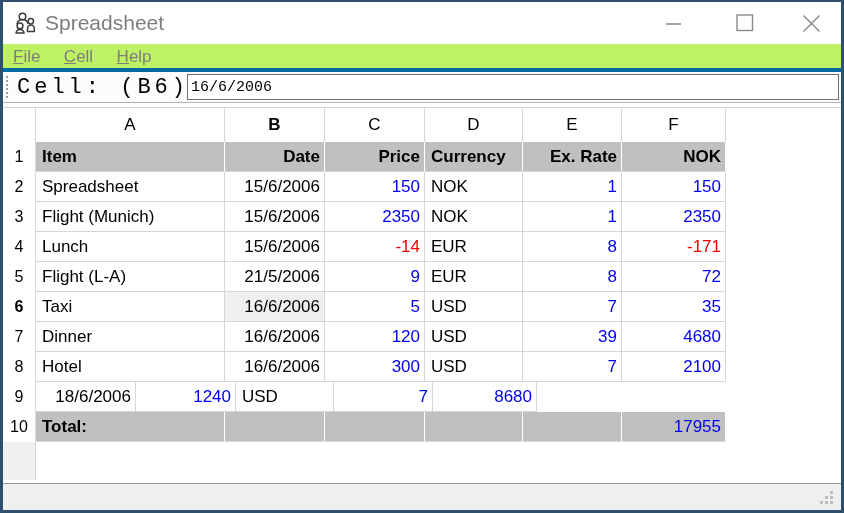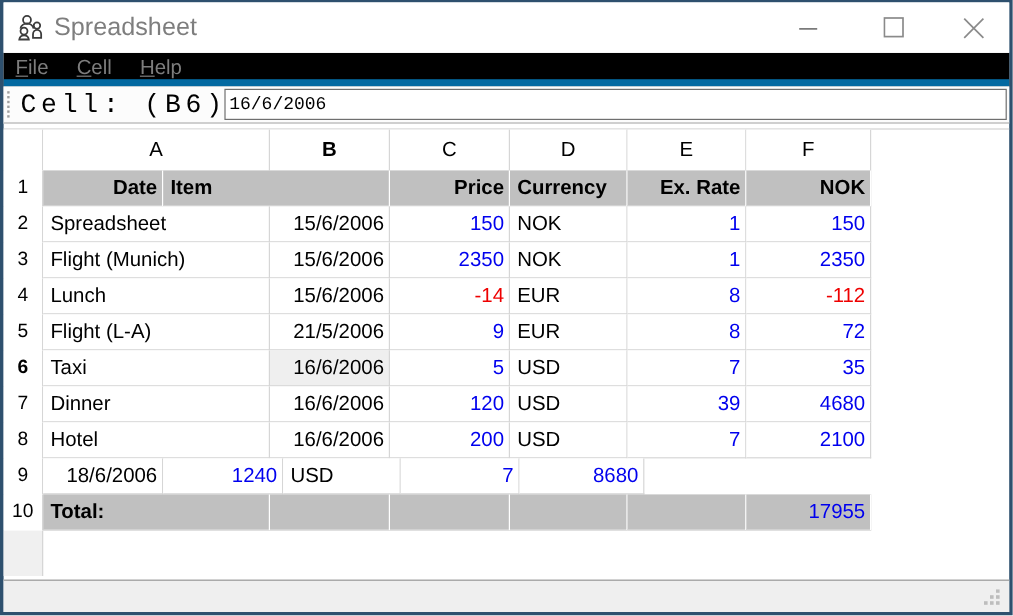--- a/index.html
+++ b/index.html
@@ -11,21 +11,21 @@
   
   .titlebar{height:42px;position:relative;display:flex;align-items:center;background:#fff;}
   .app-icon{margin-left:10px;width:24px;height:24px;flex:none;}
   .window-title{margin-left:8px;font-size:21px;color:#7e7e7e;}
   .controls{position:absolute;right:0;top:0;height:42px;display:flex;}
   .ctrl{width:72px;height:42px;display:flex;align-items:center;justify-content:center;cursor:default;}
   .ctrl.close{width:60px;}
 
   
   .menubar{height:28px;line-height:26px;padding-left:10px;box-sizing:border-box;
-           border-bottom:6px solid #0369a1;background:#000000;}
+           border-bottom:4px solid #0369a1;background:#bef264;}
   .menu-item{display:inline-block;font-size:17px;color:#7d7d7d;margin-right:19px;}
   .menu-item::first-letter{text-decoration:underline;}
 
   
   .formulabar{height:31px;box-sizing:border-box;border-bottom:1px solid #b2b2b2;
               display:flex;align-items:center;background:#fcfcfc;}
   .fgrip{height:22px;width:0;border-left:2px dotted #a0a0a0;margin-left:3px;}
   .cell-ref{font-family:"Liberation Mono",monospace;font-size:22px;letter-spacing:4px;
             color:#000;margin-left:9px;width:170px;white-space:pre;flex:none;}
   .formula-input{flex:1;height:26px;margin-right:2px;border:1px solid #6f6f6f;border-radius:0;
@@ -110,22 +110,22 @@
         <div class="gcell gutter"></div>
         <div class="gcell" style="width: 189px;">A</div>
         <div class="gcell bold" style="width: 100px;">B</div>
         <div class="gcell" style="width: 100px;">C</div>
         <div class="gcell" style="width: 98px;">D</div>
         <div class="gcell" style="width: 99px;">E</div>
         <div class="gcell" style="width: 104px;">F</div>
       </div>
       <div class="grow">
         <div class="gcell gutter">1</div>
+        <div class="gcell align-left shaded bold" style="width: 189px;">Item</div>
         <div class="gcell align-right shaded bold" style="width: 100px;">Date</div>
-        <div class="gcell align-left shaded bold" style="width: 189px;">Item</div>
         <div class="gcell align-right shaded bold" style="width: 100px;">Price</div>
         <div class="gcell align-left shaded bold" style="width: 98px;">Currency</div>
         <div class="gcell align-right shaded bold" style="width: 99px;">Ex. Rate</div>
         <div class="gcell align-right shaded bold" style="width: 104px;">NOK</div>
       </div>
       <div class="grow">
         <div class="gcell gutter">2</div>
         <div class="gcell align-left" style="width: 189px;">Spreadsheet</div>
         <div class="gcell align-right" style="width: 100px;">15/6/2006</div>
         <div class="gcell align-right c-blue" style="width: 100px;">150</div>
@@ -142,21 +142,21 @@
         <div class="gcell align-right c-blue" style="width: 99px;">1</div>
         <div class="gcell align-right c-blue" style="width: 104px;">2350</div>
       </div>
       <div class="grow">
         <div class="gcell gutter">4</div>
         <div class="gcell align-left" style="width: 189px;">Lunch</div>
         <div class="gcell align-right" style="width: 100px;">15/6/2006</div>
         <div class="gcell align-right c-red" style="width: 100px;">-14</div>
         <div class="gcell align-left" style="width: 98px;">EUR</div>
         <div class="gcell align-right c-blue" style="width: 99px;">8</div>
-        <div class="gcell align-right c-red" style="width: 104px;">-112</div>
+        <div class="gcell align-right c-red" style="width: 104px;">-171</div>
       </div>
       <div class="grow">
         <div class="gcell gutter">5</div>
         <div class="gcell align-left" style="width: 189px;">Flight (L-A)</div>
         <div class="gcell align-right" style="width: 100px;">21/5/2006</div>
         <div class="gcell align-right c-blue" style="width: 100px;">9</div>
         <div class="gcell align-left" style="width: 98px;">EUR</div>
         <div class="gcell align-right c-blue" style="width: 99px;">8</div>
         <div class="gcell align-right c-blue" style="width: 104px;">72</div>
       </div>
@@ -175,21 +175,21 @@
         <div class="gcell align-right" style="width: 100px;">16/6/2006</div>
         <div class="gcell align-right c-blue" style="width: 100px;">120</div>
         <div class="gcell align-left" style="width: 98px;">USD</div>
         <div class="gcell align-right c-blue" style="width: 99px;">39</div>
         <div class="gcell align-right c-blue" style="width: 104px;">4680</div>
       </div>
       <div class="grow">
         <div class="gcell gutter">8</div>
         <div class="gcell align-left" style="width: 189px;">Hotel</div>
         <div class="gcell align-right" style="width: 100px;">16/6/2006</div>
-        <div class="gcell align-right c-blue" style="width: 100px;">200</div>
+        <div class="gcell align-right c-blue" style="width: 100px;">300</div>
         <div class="gcell align-left" style="width: 98px;">USD</div>
         <div class="gcell align-right c-blue" style="width: 99px;">7</div>
         <div class="gcell align-right c-blue" style="width: 104px;">2100</div>
       </div>
       <div class="grow">
         <div class="gcell gutter">9</div>
         <div class="gcell align-right" style="width: 100px;">18/6/2006</div>
         <div class="gcell align-right c-blue" style="width: 100px;">1240</div>
         <div class="gcell align-left" style="width: 98px;">USD</div>
         <div class="gcell align-right c-blue" style="width: 99px;">7</div>

